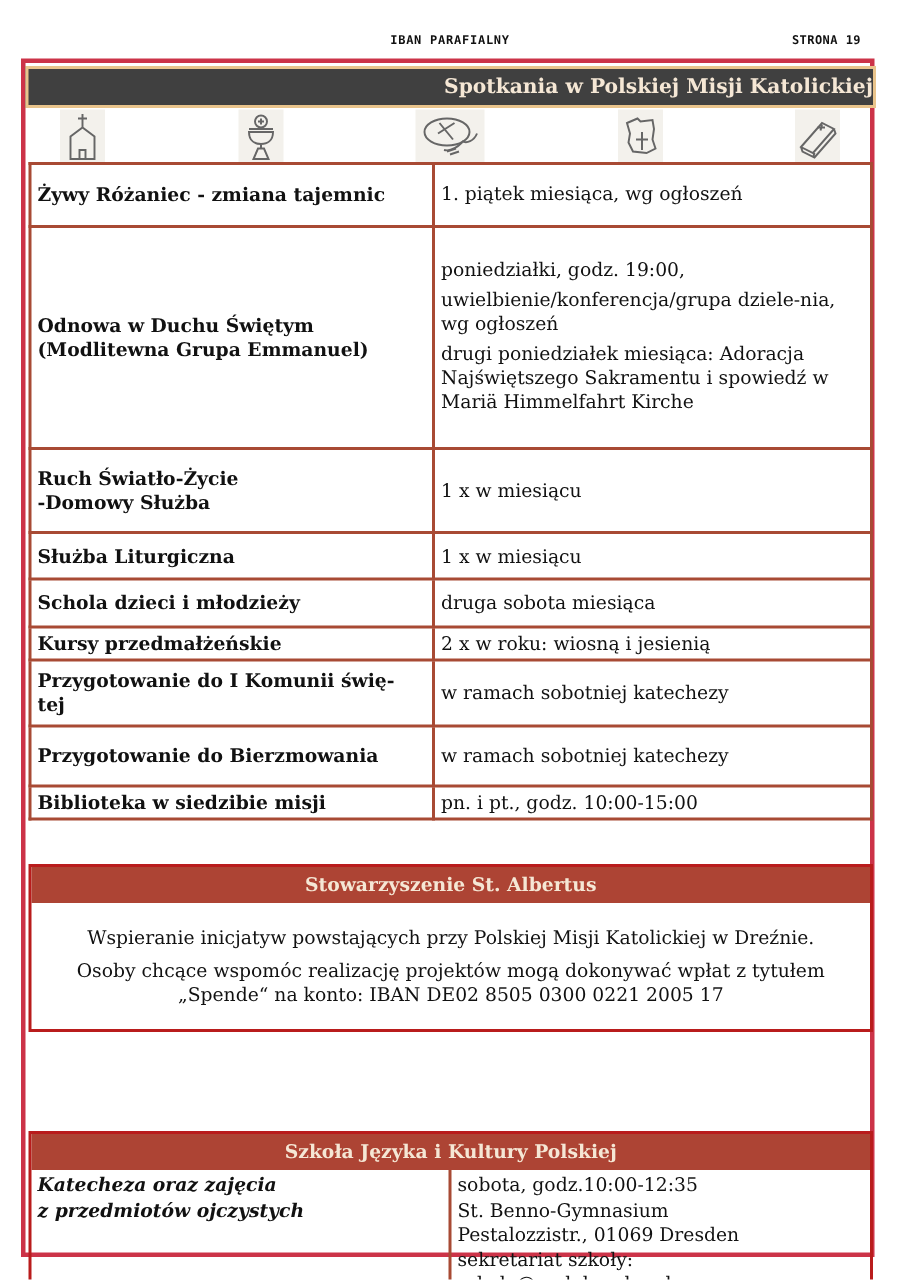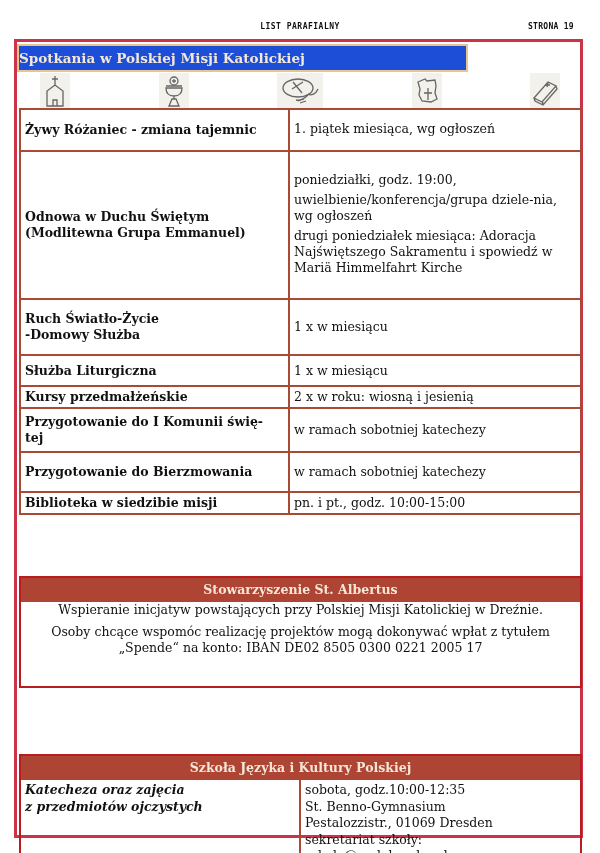--- a/index.html
+++ b/index.html
@@ -4,43 +4,43 @@
 <style>
   html, body { margin:0; padding:0; background:#ffffff; }
   body { width:600px; height:853px; position:relative; overflow:hidden;
          font-family:"DejaVu Serif","Liberation Serif",serif; color:#111; }
   .hdr-title { position:absolute; top:22px; left:0; width:600px; text-align:center;
                font-size:8px; font-weight:bold; letter-spacing:0.5px; font-family:"DejaVu Sans Mono",monospace; }
   .hdr-page { position:absolute; top:22px; right:26px; font-size:8px; font-weight:bold;
               font-family:"DejaVu Sans Mono",monospace; letter-spacing:0.3px;margin-left:17px; }
   .frame { position:absolute; left:14px; top:39px; width:569px; height:799px;
            border:3px solid #cc3348; box-sizing:border-box; }
-  .banner { position:absolute; left:17px; top:44px; width:451px; height:28px;
-            background:#1d4ed8; border:2px solid #e9c48c; box-sizing:border-box;
-            color:#f5e7d5; font-weight:bold; font-size:13.5px; text-align:left; line-height:24px; }
+  .banner { position:absolute; left:17px; top:44px; width:567px; height:28px;
+            background:#404040; border:2px solid #e9c48c; box-sizing:border-box;
+            color:#f5e7d5; font-weight:bold; font-size:13.5px; text-align:right; line-height:24px; }
   .icons { position:absolute; left:40px; top:73px; width:520px; height:35px; display:flex; justify-content:space-between; }
   .ico { width:30px; height:35px; background:#f3f1ec; display:flex; align-items:center; justify-content:center; }
   .ico.wide { width:46px; }
   table.main { position:absolute; left:19px; top:108px; width:563px; border-collapse:collapse; }
   table.main td { border:2px solid #a84a34; vertical-align:middle; padding:2px 4px; font-size:12.5px; line-height:16px; }
   table.main td.l { width:259px; font-weight:bold; }
   table.main td.r { font-weight:normal; }
   .r p { margin:2px 0 4px 0; }
   .sec { position:absolute; left:19px; width:563px; border:2px solid #b91c1c; box-sizing:border-box; }
   .sec-head { background:#ad4434; color:#f5e7d5; font-weight:bold; text-align:center; font-size:12.5px; height:24px; line-height:24px; }
-  .sec-body { text-align:center; font-size:12.5px; line-height:16px; padding:0 4px 3px; }
+  .sec-body { text-align:center; font-size:12.5px; line-height:16px; padding:15px 4px 3px; }
   .sec-body .line1 { margin-bottom:6px; }
   .sec3 table { width:100%; border-collapse:collapse; }
   .sec3 td { vertical-align:top; font-size:12.5px; line-height:16.5px; padding:2px 4px; }
   .sec3 td.l { width:270px; font-weight:bold; border-right:2px solid #a84a34;font-style:italic; }
 </style>
 </head>
 <body>
 
-<div class="hdr-title">LIST PARAFIALNY</div>
+<div class="hdr-title">IBAN PARAFIALNY</div>
 <div class="hdr-page">STRONA 19</div>
 
 <div class="frame"></div>
 
 <div class="banner">Spotkania w Polskiej Misji Katolickiej</div>
 
 <div class="icons">
   <div class="ico">
     <svg width="22" height="32" viewBox="0 0 22 32" fill="none" stroke="#666" stroke-width="1.3">
         <path d="M11 1v9M8 4h6M3 31V16l8-6 8 6v15zM9 31v-6h4v6"></path>
@@ -95,20 +95,24 @@
     <td class="l">
       <div>Ruch Światło-Życie</div>
       <div>-Domowy Służba</div>
     </td>
     <td class="r">1 x w miesiącu</td>
   </tr>
   <tr style="height:31px">
     <td class="l">Służba Liturgiczna</td>
     <td class="r">1 x w miesiącu</td>
   </tr>
+  <tr style="height:32px">
+    <td class="l">Schola dzieci i młodzieży</td>
+    <td class="r">druga sobota miesiąca</td>
+  </tr>
   <tr style="height:17px">
     <td class="l">Kursy przedmałżeńskie</td>
     <td class="r">2 x w roku: wiosną i jesienią</td>
   </tr>
   <tr style="height:44px">
     <td class="l">
       <div>Przygotowanie do I Komunii świę-</div>
       <div>tej</div>
     </td>
     <td class="r">w ramach sobotniej katechezy</td>

